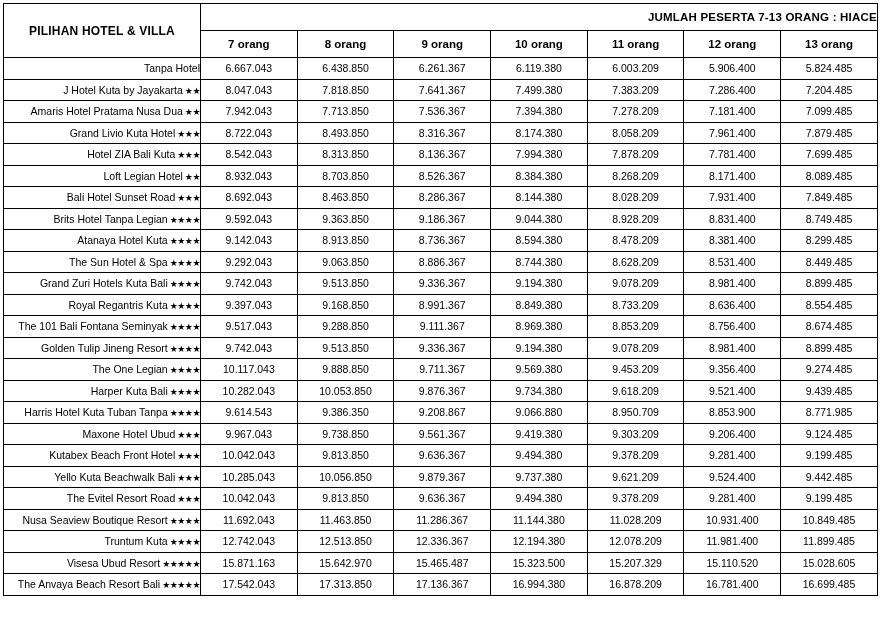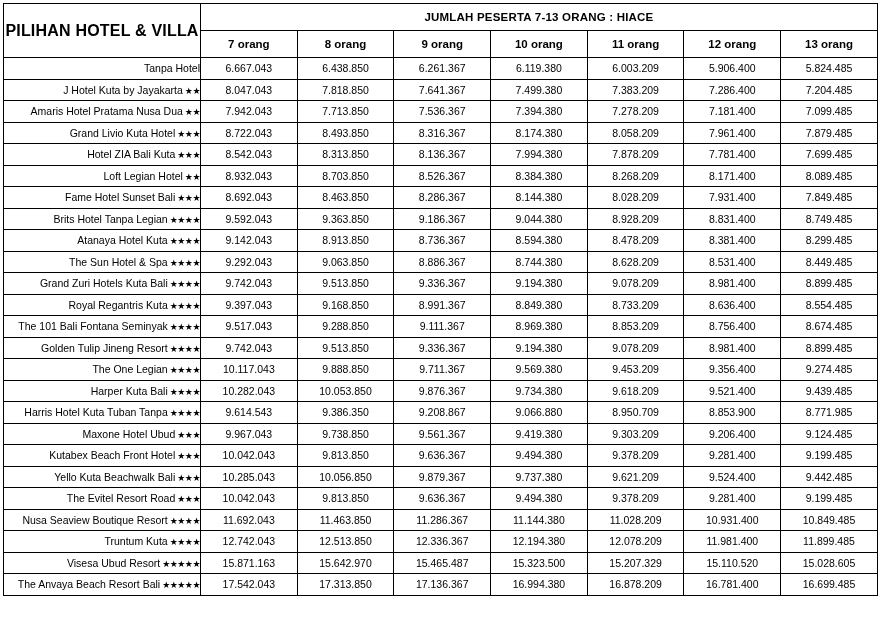--- a/index.html
+++ b/index.html
@@ -25,27 +25,27 @@
     table-layout: fixed;
   }
   table.price-table td, table.price-table th {
     border: 1px solid #000000;
     padding: 0;
     vertical-align: middle;
   }
   .hdr-title {
     font-weight: bold;
     font-size: 11.5px;
-    text-align: center;
+    text-align: right;
     height: 26px;
     letter-spacing: 0.2px;
   }
   .hdr-left {
     font-weight: bold;
-    font-size: 16px;
+    font-size: 12px;
     text-align: center;
     vertical-align: middle;
     letter-spacing: 0.2px;
   }
   .hdr-sub {
     font-weight: bold;
     font-size: 11.5px;
     text-align: center;
     height: 26px;
     margin-left: 20px;
@@ -155,21 +155,21 @@
           <td class="hotel"><span>Loft Legian Hotel</span><span class="star"> ★★</span></td>
           <td class="price">8.932.043</td>
           <td class="price">8.703.850</td>
           <td class="price">8.526.367</td>
           <td class="price">8.384.380</td>
           <td class="price">8.268.209</td>
           <td class="price">8.171.400</td>
           <td class="price">8.089.485</td>
         </tr>
         <tr>
-          <td class="hotel"><span>Fame Hotel Sunset Bali</span><span class="star"> ★★★</span></td>
+          <td class="hotel"><span>Bali Hotel Sunset Road</span><span class="star"> ★★★</span></td>
           <td class="price">8.692.043</td>
           <td class="price">8.463.850</td>
           <td class="price">8.286.367</td>
           <td class="price">8.144.380</td>
           <td class="price">8.028.209</td>
           <td class="price">7.931.400</td>
           <td class="price">7.849.485</td>
         </tr>
         <tr>
           <td class="hotel"><span>Brits Hotel Tanpa Legian</span><span class="star"> ★★★★</span></td>

